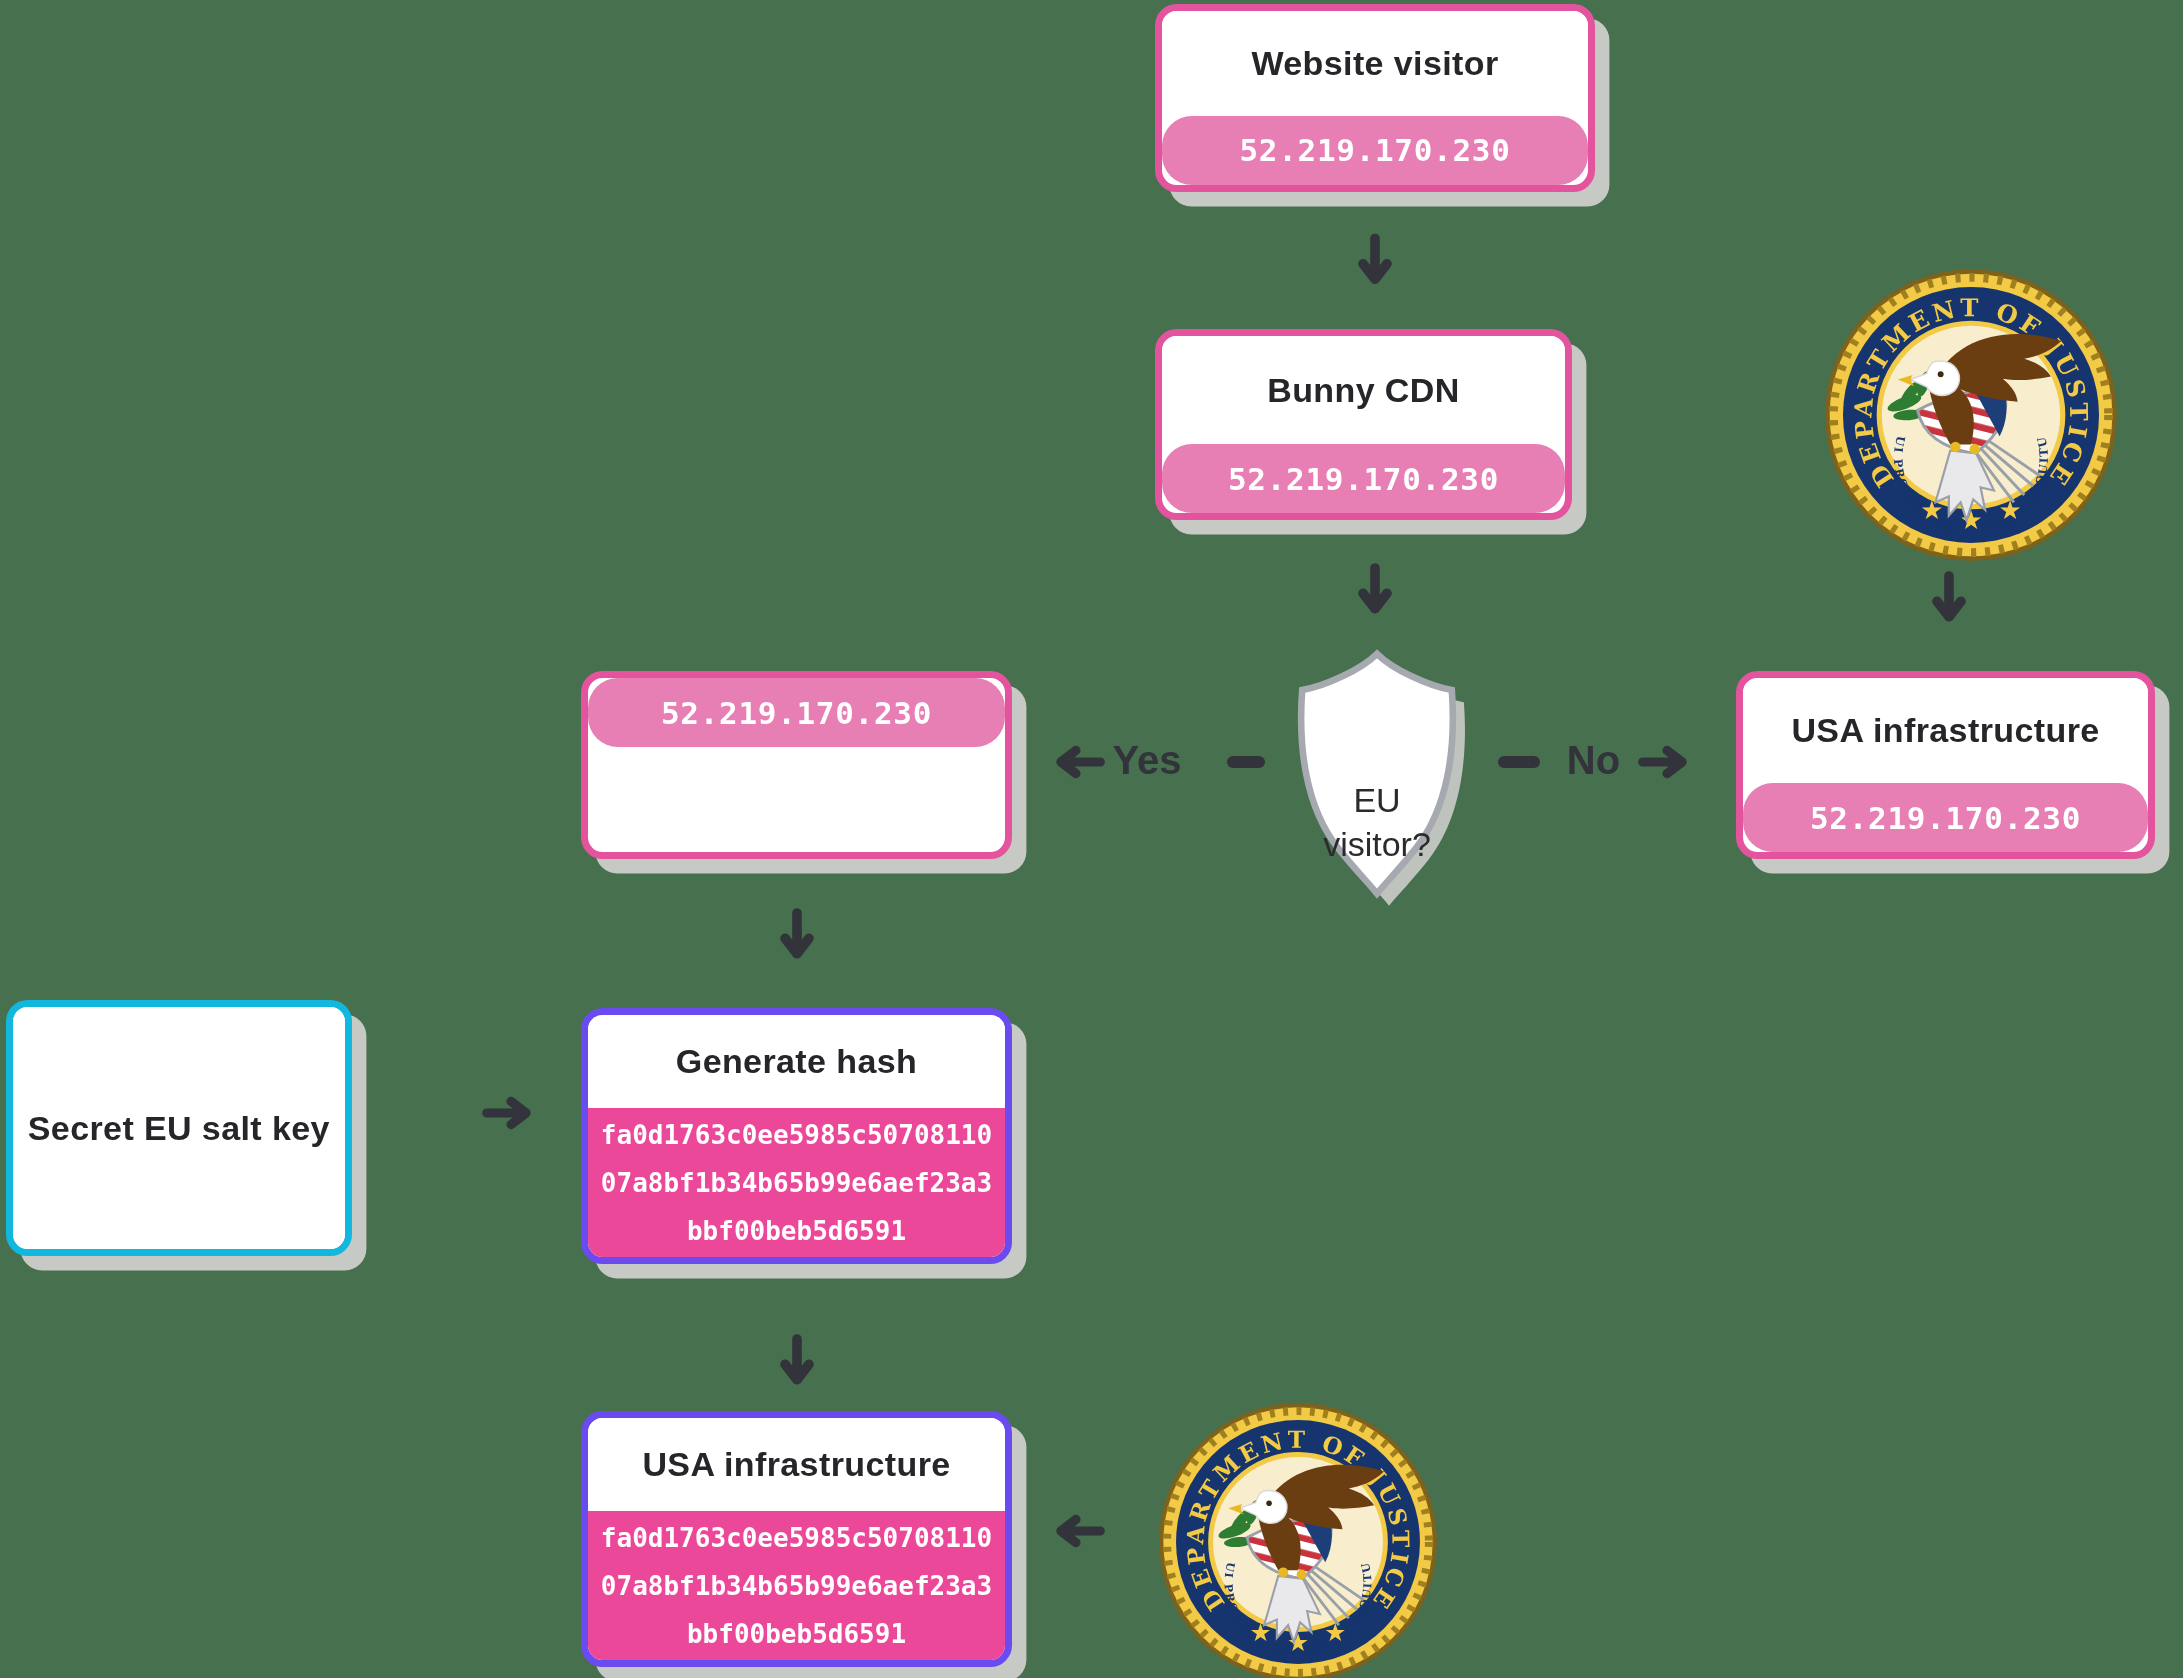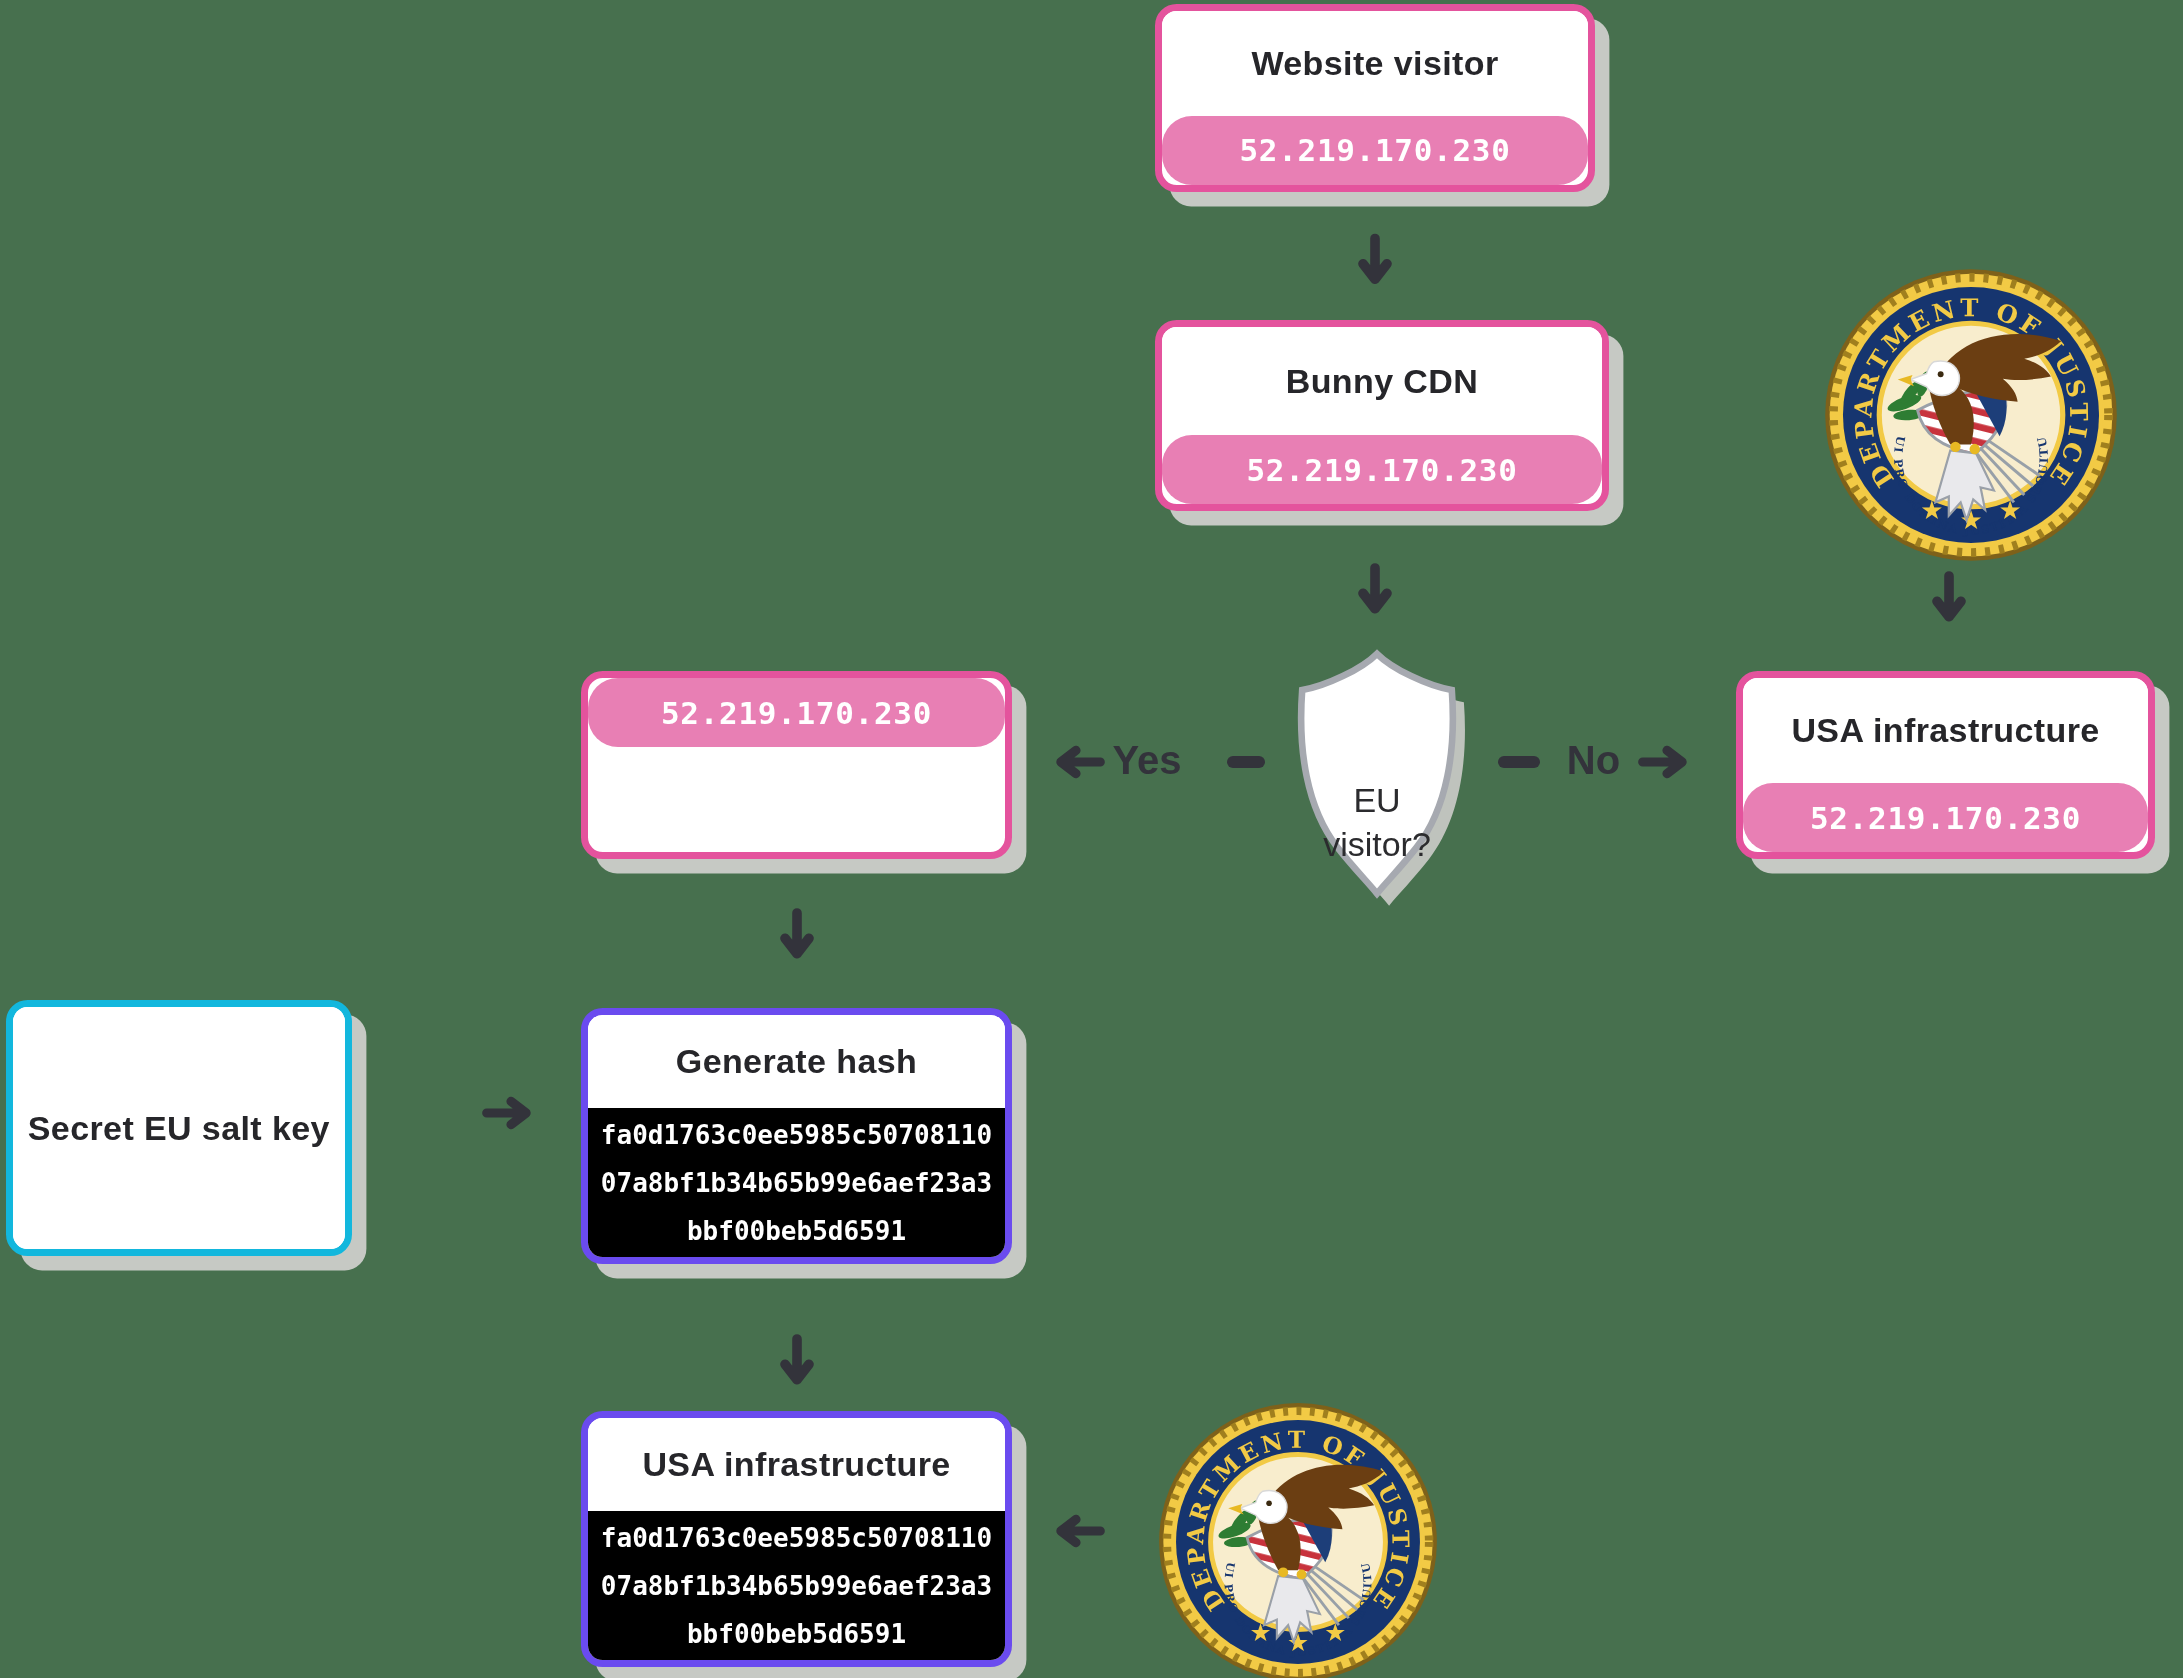--- a/index.html
+++ b/index.html
@@ -22,21 +22,21 @@
     flex:1; background:#ffffff; display:flex; align-items:center; justify-content:center;
     font-size:34px; font-weight:600; color:#26262A; letter-spacing:0.4px;
   }
   .card .band {
     display:flex; flex-direction:column; align-items:center; justify-content:center;
     color:#ffffff; font-family:"DejaVu Sans Mono", monospace; font-weight:bold;
   }
   .band.ip   { height:69px; font-size:31px; letter-spacing:0.7px;border-radius:30px; }
   .band.hash { height:149px; font-size:26px; line-height:48px; }
   .card.pink   { border-color:#E4539D; } .card.pink .band   { background:#E87FB4; }
-  .card.purple { border-color:#6A4BEF; } .card.purple .band { background:#000000; }
+  .card.purple { border-color:#6A4BEF; } .card.purple .band { background:#ec4899; }
   .card.cyan   { border-color:#12B7DD; } .card.cyan .band   { background:#22C4E8; }
 
   
   .arrow path { stroke:#33333B; stroke-width:16; fill:none; stroke-linecap:round; stroke-linejoin:round; }
   .dash { position:absolute; height:11.6px; border-radius:6.5px; background:#33333B; }
   .branch-label {
     position:absolute; font-size:40px; font-weight:700; color:#33333B; text-align:center;
   }
 
   
@@ -67,21 +67,21 @@
 
 <div class="card pink" style="left:1155px;top:3.6px;width:440px;height:188px">
   <div class="title">Website visitor</div>
   <div class="band ip">52.219.170.230</div>
 </div>
 
 <svg class="arrow abs" style="left:1357px;top:232px" width="36" height="55" viewBox="0 0 60 90">
   <path d="M30 10 L30 74 M10 52 L30 78 L50 52"></path>
 </svg>
 
-<div class="card pink" style="left:1155px;top:320px;width:454px;height:191px">
+<div class="card pink" style="left:1155px;top:329px;width:417px;height:191px">
   <div class="title">Bunny CDN</div>
   <div class="band ip">52.219.170.230</div>
 </div>
 
 <svg class="arrow abs" style="left:1357px;top:560px" width="36" height="58" viewBox="0 0 60 90">
   <path d="M30 10 L30 74 M10 52 L30 78 L50 52"></path>
 </svg>
 
 <div class="shield-wrap" style="left:1267px;top:645px;width:220px;height:264px">
   <svg width="220" height="264" viewBox="0 0 200 240">

